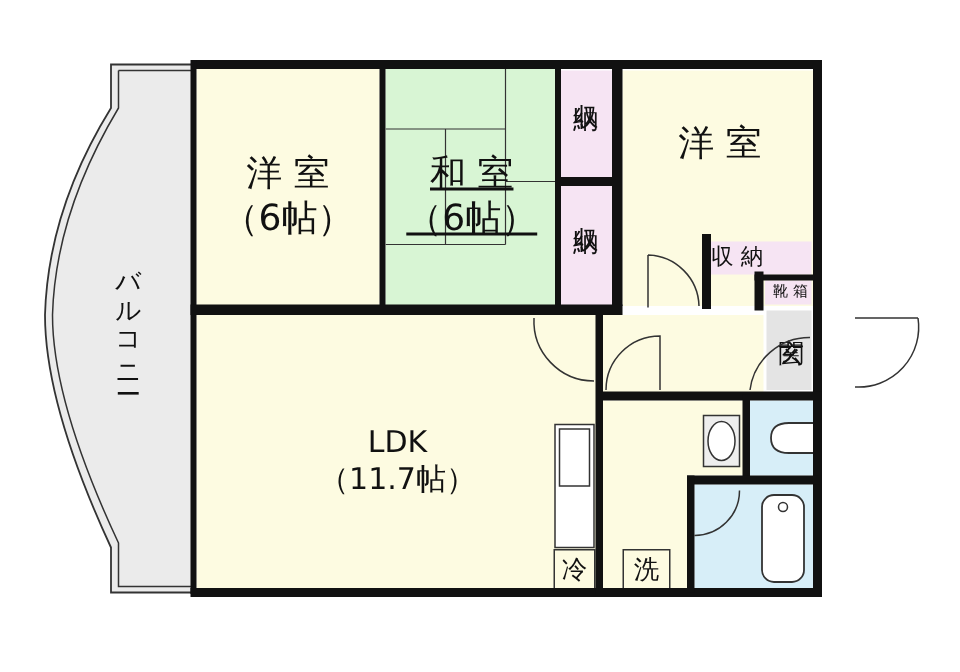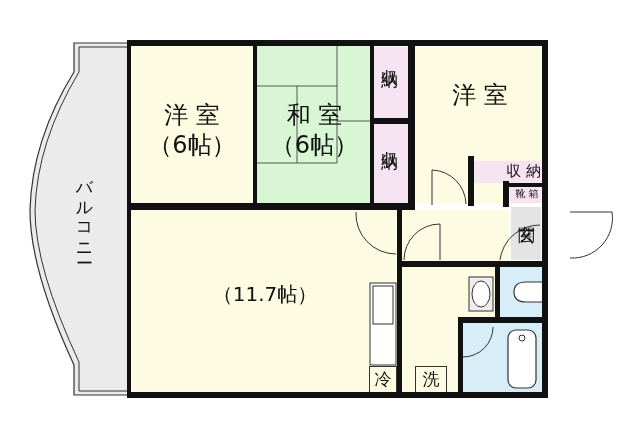--- a/index.html
+++ b/index.html
@@ -28,46 +28,47 @@
 <div class="abs" style="left:257px;top:43px;width:115px;height:162px;background:#d8f5d4;"></div>
 <svg class="abs" style="left:257px;top:43px" width="115" height="162">
   <g stroke="#333" stroke-width="0.8" fill="none">
     <line x1="0" y1="43" x2="80" y2="43"></line>
     <line x1="80" y1="0" x2="80" y2="120"></line>
     <line x1="0" y1="120" x2="80" y2="120"></line>
     <line x1="40" y1="43" x2="40" y2="120"></line>
     <line x1="80" y1="78" x2="115" y2="78"></line>
   </g>
 </svg>
-<div class="room-label" style="left:257px;top:100px;width:115px;">
+<div class="room-label" style="left:257px;top:100px;width:115px;text-decoration:underline;">
   <div>和 室</div>
   <div>（6帖）</div>
 </div>
 
 <div class="abs" style="left:374px;top:47px;width:34px;height:72px;background:#f6e4f3;"></div>
 <div class="vlabel" style="left:379px;top:56px;">収納</div>
 <div class="abs" style="left:374px;top:124px;width:34px;height:80px;background:#f6e4f3;"></div>
 <div class="vlabel" style="left:379px;top:138px;">収納</div>
 
 <div class="abs" style="left:415px;top:47px;width:127px;height:157px;background:#fdfbe1;"></div>
 <div class="abs" style="left:445px;top:41px;width:90px;height:5px;background:#ccc;border:1px solid #555;"></div>
 <div class="room-label" style="left:425px;top:80px;width:110px;">
   <div>洋 室</div>
 </div>
 
 <div class="abs" style="left:474px;top:161px;width:67px;height:22px;background:#f6e4f3;"></div>
-<div class="abs small" style="left:474px;top:162px;width:67px;text-align:right;font-size:15px;">収 納</div>
+<div class="abs small" style="left:474px;top:162px;width:67px;text-align:left;font-size:15px;">収 納</div>
 <div class="abs" style="left:510px;top:187px;width:31px;height:16px;background:#f6e4f3;"></div>
 <div class="abs small" style="left:510px;top:187px;width:34px;text-align:center;font-size:10px;">靴 箱</div>
 
 <div class="abs" style="left:511px;top:207px;width:30px;height:53px;background:#e4e4e4;"></div>
 <div class="vlabel" style="left:516px;top:212px;">玄関</div>
 
 <div class="abs" style="left:131px;top:210px;width:267px;height:183px;background:#fdfbe1;"></div>
 <div class="room-label" style="left:200px;top:282px;width:130px;font-size:20px;">
+  <div>LDK</div>
   <div>（11.7帖）</div>
 </div>
 
 <div class="abs" style="left:402px;top:210px;width:107px;height:52px;background:#fdfbe1;"></div>
 
 <div class="abs" style="left:402px;top:267px;width:56px;height:126px;background:#fdfbe1;"></div>
 <div class="abs" style="left:458px;top:267px;width:38px;height:50px;background:#fdfbe1;"></div>
 
 <div class="abs" style="left:500px;top:267px;width:42px;height:50px;background:#d7eef8;"></div>
 <svg class="abs" style="left:512px;top:278px" width="30" height="28">

